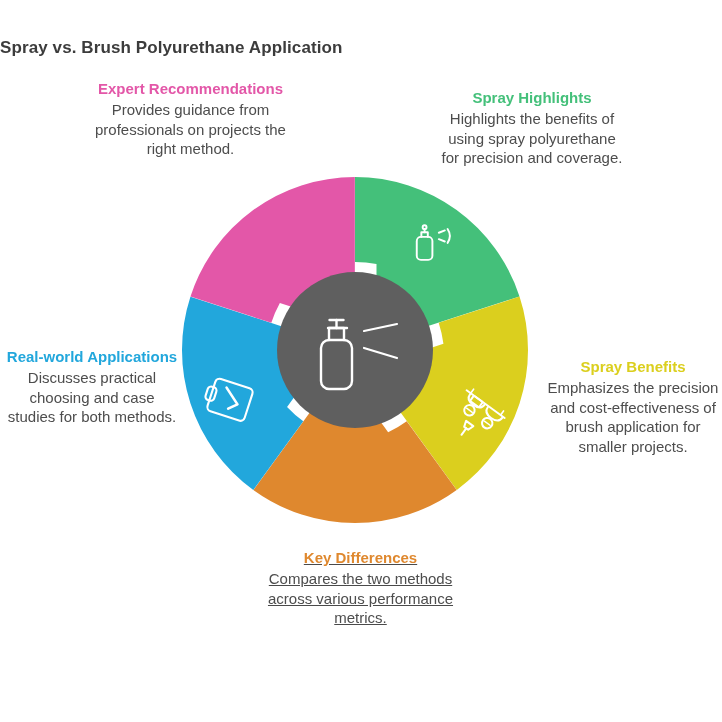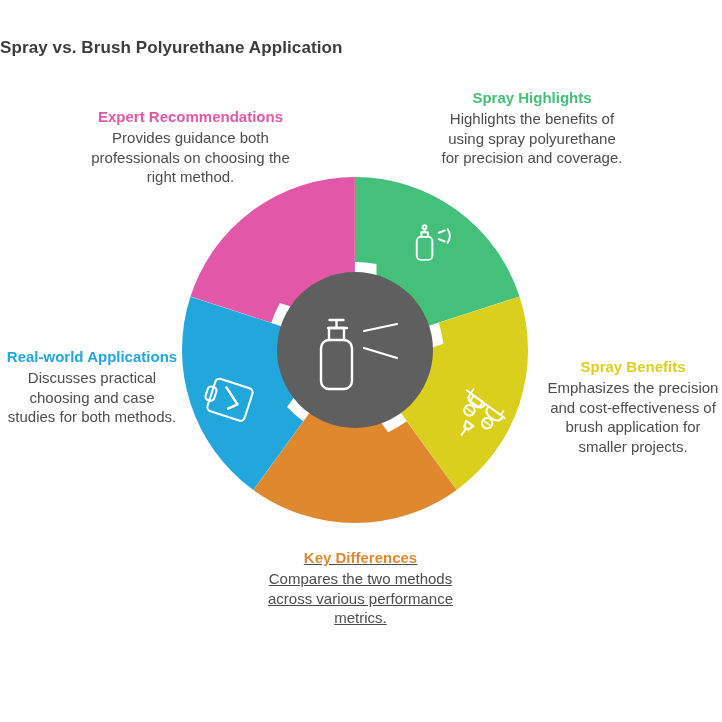--- a/index.html
+++ b/index.html
@@ -63,21 +63,20 @@
     font-weight: normal;
     color: #4d4d4d;
     margin: 0;
     line-height: 1.32;
   }
 
   #callout-expert {
     left: 88px;
     top: 80px;
     width: 205px;
-    margin-top: 28px;
   }
   #callout-spray {
     left: 438px;
     top: 89px;
     width: 188px;
   }
   #callout-brush {
     left: 545px;
     top: 358px;
     width: 176px;
@@ -208,21 +207,21 @@
       <path d="M 19.5 14 L 19.5 6"></path>
       <path d="M 12.5 6 L 26.5 6" stroke-width="2.4"></path>
       <path d="M 47 17 L 80 10" stroke-width="2.2"></path>
       <path d="M 47 34 L 80 44" stroke-width="2.2"></path>
     </g>
   </svg>
 </div>
 
 <div class="callout" id="callout-expert">
   <div class="c-title" style="color:#e357a8">Expert Recommendations</div>
-  <div class="c-body">Provides guidance both professionals on choosing the right method.</div>
+  <div class="c-body">Provides guidance from professionals on projects the right method.</div>
 </div>
 
 <div class="callout" id="callout-spray">
   <div class="c-title" style="color:#44c07a">Spray Highlights</div>
   <div class="c-body">Highlights the benefits of using spray polyurethane for precision and coverage.</div>
 </div>
 
 <div class="callout" id="callout-brush">
   <div class="c-title" style="color:#dbcf1e">Spray Benefits</div>
   <div class="c-body">Emphasizes the precision and cost-effectiveness of brush application for smaller projects.</div>

